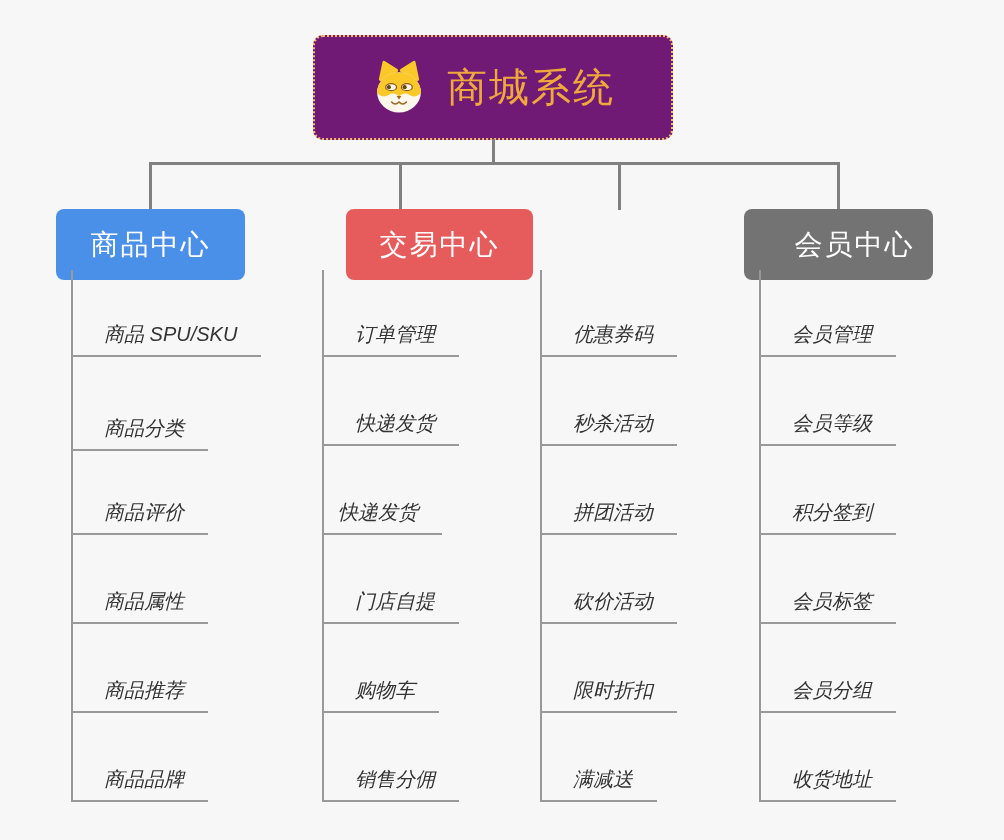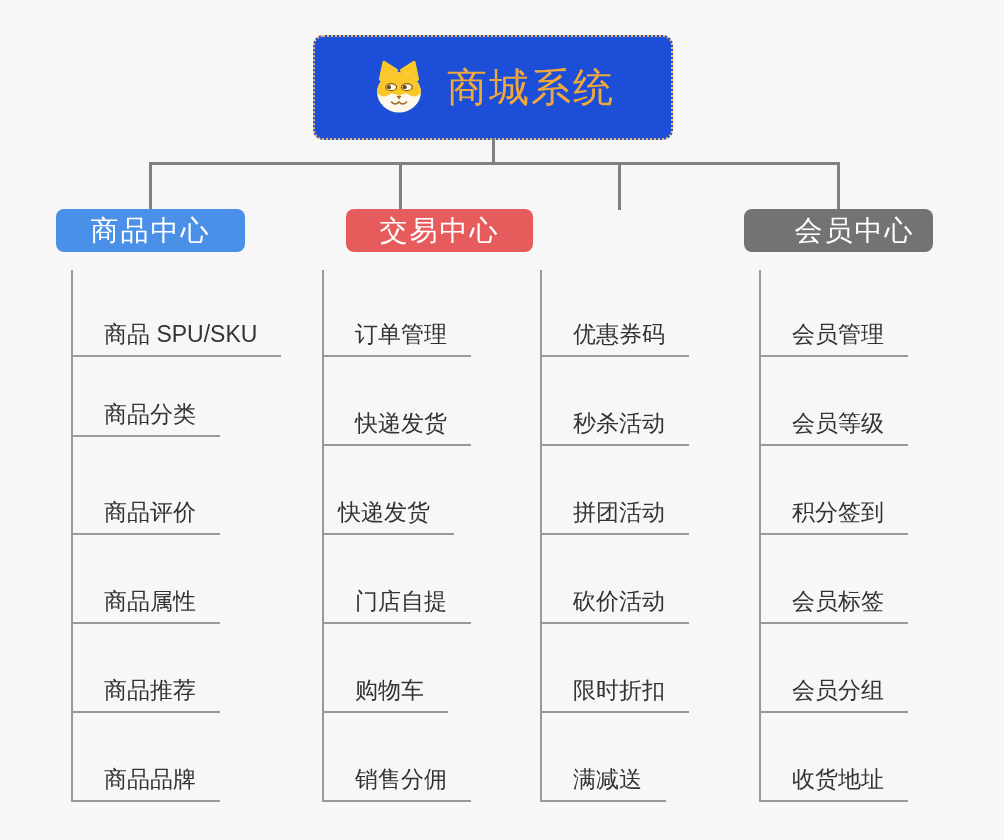--- a/index.html
+++ b/index.html
@@ -6,60 +6,61 @@
   html,body { width:1004px; height:840px; }
   body {
     position:relative;
     background: var(--bg, #f7f7f7);
     font-family:"Liberation Sans","DejaVu Sans",sans-serif;
     overflow:hidden;
   }
   
   .root-node {
     position:absolute; left:313px; top:35px; width:360px; height:105px;
-    background:#1d4ed8;
+    background:#701a75;
     border:2px dotted var(--root-border,#f5bb62);
     border-radius:10px;
     display:flex; align-items:center; justify-content:center; gap:20px;
     cursor:pointer;
   }
   .root-title {
     font-size:40px; letter-spacing:2px;
     color: var(--root-text,#f0a83c);
     white-space:nowrap;
   }
   .doge { width:56px; height:58px; flex:0 0 auto; }
   
   .conn { position:absolute; background: var(--connector,#808080); }
   .conn.stem  { left:492px; top:139px; width:3px; height:26px; }
   .conn.hbar  { left:149px; top:162px; width:691px; height:3px; }
   .conn.drop  { top:163px; width:3px; height:47px; }
   
   .branch { position:absolute; top:209px; width:250px; height:600px; }
   .branch-box {
-    position:absolute; left:0; top:0; height:43px;
+    position:absolute; left:0; top:0; height:71px;
     border-radius:8px;
     display:flex; align-items:center; justify-content:center;
     cursor:pointer;
   }
   .branch-label {
     color:#ffffff; font-size:28px; letter-spacing:2px; white-space:nowrap;
   }
   .tree-line {
     position:absolute; left:15px; top:61px; width:2px; height:532px;
     background: var(--line,#999999);
   }
   .child-item {
     position:absolute; left:15px;
-    font-size:23px; line-height:30px;
+    font-size:20px; line-height:30px;
     color: var(--child-text,#333333);
     padding:0 24px 6px 33px;
     border-bottom:2px solid var(--line,#999999);
     white-space:nowrap;
     cursor:pointer;
+    font-style:italic;
   }
 </style>
 </head>
 <body>
 
 <div class="root-node">
   <svg class="doge" viewBox="0 0 64 64" aria-hidden="true">
 
     <polygon points="11,22 15,3 29,12" fill="#fbc82a" stroke="#fbc82a" stroke-width="4" stroke-linejoin="round"></polygon>
     <polygon points="53,22 49,3 35,12" fill="#fbc82a" stroke="#fbc82a" stroke-width="4" stroke-linejoin="round"></polygon>
@@ -88,21 +89,21 @@
 <div class="conn drop" style="left:837px"></div>
 
 <div id="branches">
     <div class="branch" style="left: 56px;">
     <div class="branch-box" style="width: 189px; background: rgb(74, 144, 232);">
       <span class="branch-label">商品中心</span>
     </div>
     <div class="tree-line"></div>
     <div class="items">
         <div class="child-item" style="top: 110px;">商品 SPU/SKU</div>
-        <div class="child-item" style="top: 190px;">商品分类</div>
+        <div class="child-item" style="top: 204px;">商品分类</div>
         <div class="child-item" style="top: 288px;">商品评价</div>
         <div class="child-item" style="top: 377px;">商品属性</div>
         <div class="child-item" style="top: 466px;">商品推荐</div>
         <div class="child-item" style="top: 555px;">商品品牌</div>
       </div>
   </div>
     <div class="branch" style="left: 307px;">
     <div class="branch-box" style="width: 187px; background: rgb(230, 92, 92); margin-left: 39px;">
       <span class="branch-label">交易中心</span>
     </div>

